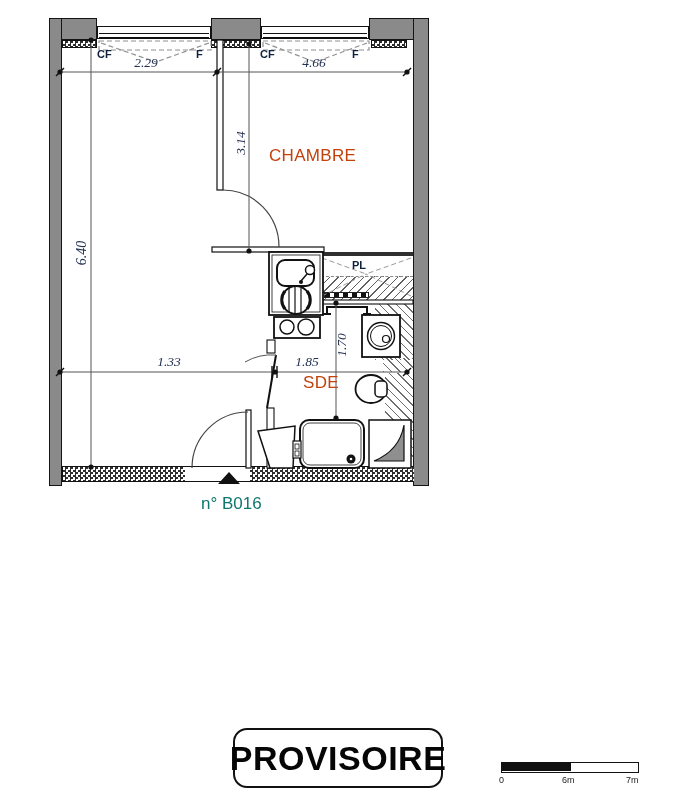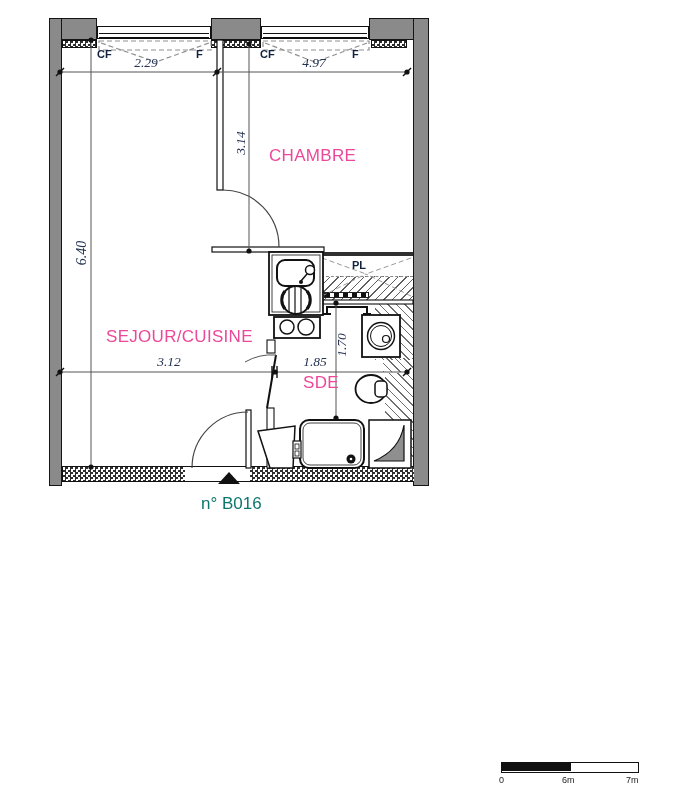--- a/index.html
+++ b/index.html
@@ -12,21 +12,21 @@
   .checker-noborder{background:repeating-conic-gradient(#2e2e2e 0% 25%, #ffffff 0% 50%);
            background-size:5px 5px;}
   .hatch{background-image:repeating-linear-gradient(135deg,rgba(85,85,85,.95) 0 1px,transparent 1px 6px);}
   .hatch2{background-image:repeating-linear-gradient(45deg,rgba(85,85,85,.85) 0 1px,transparent 1px 6px);}
   .winframe{background:#fff;border:1px solid #111;box-sizing:border-box;}
   .winline{position:absolute;left:1px;right:1px;top:6px;height:3px;
            border-top:1px solid #111;border-bottom:1px solid #111;}
   .bottomband{background:#fff;border:1px solid #111;box-sizing:border-box;}
   .rail{background:repeating-linear-gradient(90deg,#111 0 5px,#fff 5px 9px);
         border:1px solid #222;box-sizing:border-box;}
-  .room-label{color:#ec4899;font-size:17px;letter-spacing:.3px;white-space:nowrap;}
+  .room-label{color:#c2410c;font-size:17px;letter-spacing:.3px;white-space:nowrap;}
   .small-label{color:#10213f;font-size:11px;font-weight:bold;white-space:nowrap;}
   .dim{color:#243253;font-family:"Liberation Serif",serif;font-style:italic;
        font-size:13.5px;text-align:center;white-space:nowrap;}
   .dim-v{transform:rotate(-90deg);transform-origin:center;}
   .unit-label{color:#0f766e;font-size:17px;white-space:nowrap;}
   .stamp{border:2.5px solid #111;border-radius:14px;display:flex;align-items:center;
          justify-content:center;font-size:34px;font-weight:bold;color:#060606;
          letter-spacing:.5px;box-sizing:border-box;background:#fff;}
   .scalebar{border:1.5px solid #111;background:#fff;box-sizing:border-box;}
   .scaleseg{background:#111;}
@@ -196,34 +196,34 @@
       <line x1="384" y1="376" x2="392" y2="368"></line>
     </g>
   </svg>
 
   <div class="abs small-label" style="left:78px;top:48px;">CF</div>
   <div class="abs small-label" style="left:177px;top:48px;">F</div>
   <div class="abs small-label" style="left:241px;top:48px;">CF</div>
   <div class="abs small-label" style="left:333px;top:48px;">F</div>
 
   <div class="abs dim" style="left:95px;top:55px;width:64px;">2.29</div>
-  <div class="abs dim" style="left:263px;top:55px;width:64px;">4.97</div>
+  <div class="abs dim" style="left:263px;top:55px;width:64px;">4.66</div>
   <div class="abs dim dim-v" style="left:187px;top:135px;width:70px;">3.14</div>
   <div class="abs dim dim-v" style="left:28px;top:245px;width:70px;font-size:14px;">6.40</div>
-  <div class="abs dim" style="left:126px;top:354px;width:48px;">3.12</div>
-  <div class="abs dim" style="left:274px;top:354px;width:44px;text-align:center;">1.85</div>
+  <div class="abs dim" style="left:126px;top:354px;width:48px;">1.33</div>
+  <div class="abs dim" style="left:266px;top:354px;width:44px;text-align:center;">1.85</div>
   <div class="abs dim dim-v" style="left:288px;top:337px;width:70px;">1.70</div>
 
   <div class="abs room-label" style="left:250px;top:146px;">CHAMBRE</div>
-  <div class="abs room-label" style="left:87px;top:327px;">SEJOUR/CUISINE</div>
   <div class="abs room-label" style="left:284px;top:373px;">SDE</div>
   <div class="abs small-label" style="left:333px;top:259px;">PL</div>
 
   <div class="abs unit-label" style="left:182px;top:494px;">n° B016</div>
 
+  <div class="abs stamp" style="left:214px;top:728px;width:210px;height:60px;">PROVISOIRE</div>
 
   <div class="abs scalebar" style="left:482px;top:762px;width:138px;height:11px;">
     <div class="abs scaleseg" style="left:0;top:0;width:69px;height:8px;"></div>
   </div>
   <div class="abs scaletick" style="left:480px;top:775px;">0</div>
   <div class="abs scaletick" style="left:543px;top:775px;">6m</div>
   <div class="abs scaletick" style="left:607px;top:775px;">7m</div>
 
 </div>
 

